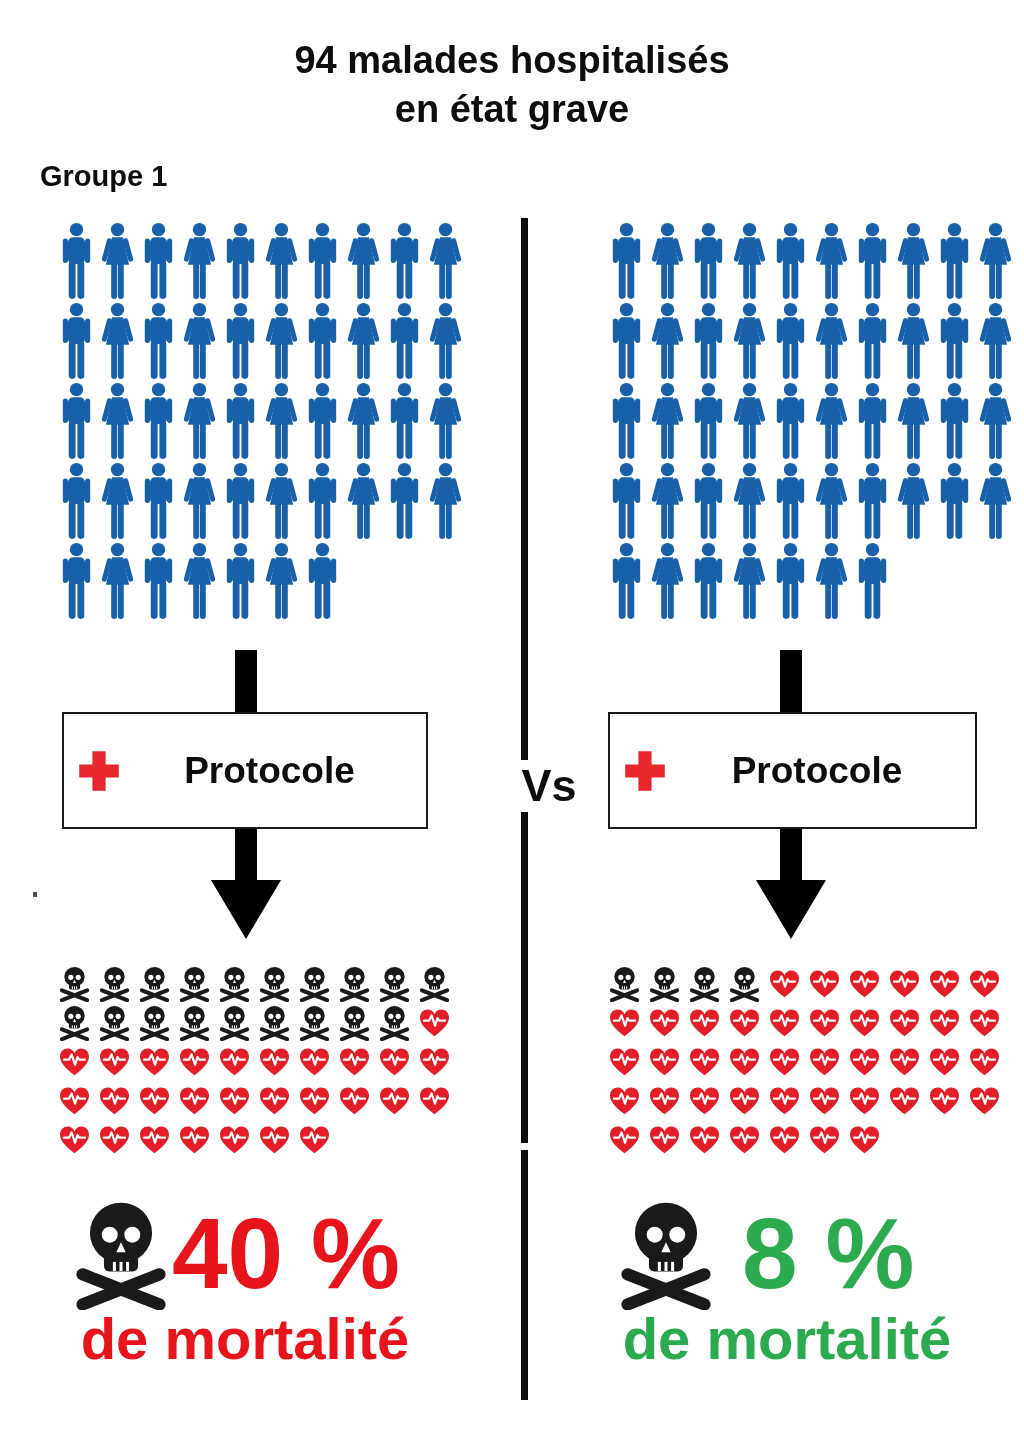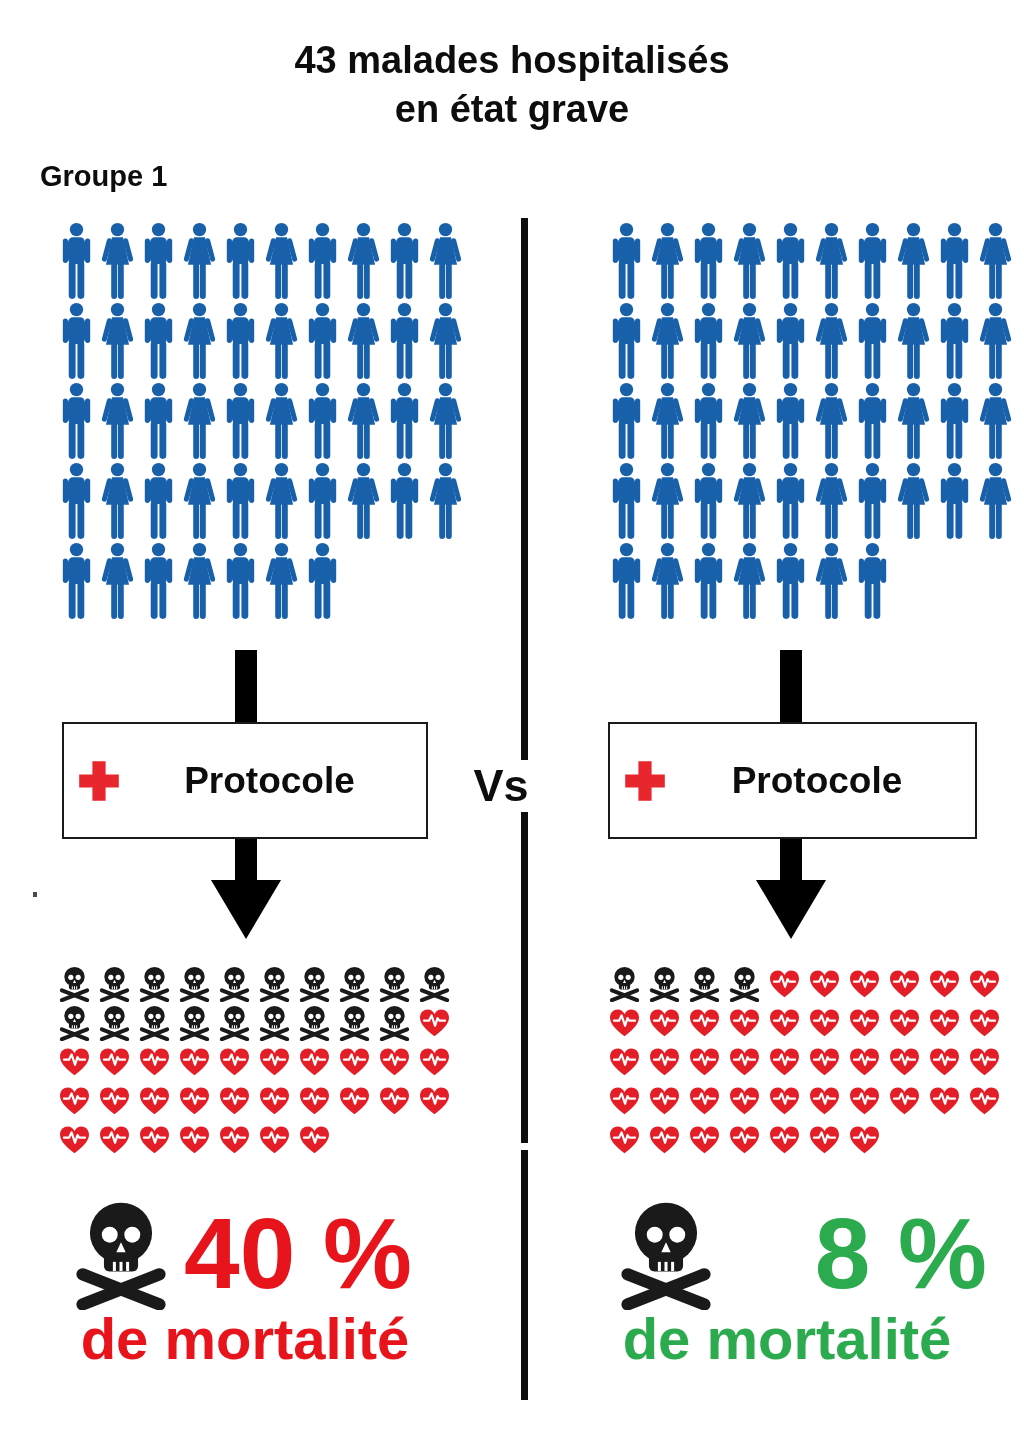--- a/index.html
+++ b/index.html
@@ -23,67 +23,67 @@
   .people-row{gap:4px;margin-bottom:2px;height:78px;}
   .person{width:37px;height:78px;display:block;color:var(--person-blue,#1860aa);}
   .person svg{width:100%;height:100%;display:block;}
 
   .arrow{position:absolute;top:650px;width:72px;height:290px;z-index:1;color:var(--arrow-black,#000);}
   .arrow svg{width:100%;height:100%;display:block;}
   .ar-1{left:210px;} .ar-2{left:755px;}
 
   .protocol-box{
     position:absolute;top:712px;height:117px;background:#ffffff;border:2px solid #1a1a1a;
-    z-index:2;display:flex;align-items:center;box-sizing:border-box;margin-top:10px;
+    z-index:2;display:flex;align-items:center;box-sizing:border-box;
   }
   .pb-1{left:62px;width:366px;} .pb-2{left:608px;width:369px;}
   .cross{width:44px;height:44px;margin-left:13px;flex:0 0 auto;color:var(--cross-red,#e8262d);}
   .cross svg{width:100%;height:100%;display:block;}
   .protocol-text{
     flex:1;text-align:center;font-weight:bold;font-size:37px;line-height:48px;
     color:#0d0d0d;margin-right:8px;
   }
 
   .vs{
-    position:absolute;left:464px;top:760px;width:74px;text-align:center;
+    position:absolute;left:512px;top:760px;width:74px;text-align:center;
     font-weight:bold;font-size:45px;color:#0d0d0d;z-index:3;
   }
   .divider{position:absolute;left:521px;width:7px;background:#0d0d0d;}
   .dv-1{top:218px;height:542px;}
   .dv-2{top:812px;height:331px;}
   .dv-3{top:1150px;height:250px;}
 
   .outcome-grid{position:absolute;top:966px;}
   .og-1{left:58px;} .og-2{left:608px;}
   .outcome-row{gap:7px;margin-bottom:3px;height:36px;}
   .outcome{width:33px;height:36px;display:block;}
   .outcome svg{width:100%;height:100%;display:block;}
   .outcome.skull{color:var(--skull-black,#1a1a1a);}
   .outcome.heart{color:var(--heart-red,#e31e26);}
 
   .big-skull{position:absolute;top:1200px;width:102px;height:110px;color:var(--skull-black,#1a1a1a);}
   .big-skull svg{width:100%;height:100%;display:block;}
   .bs-1{left:70px;} .bs-2{left:615px;}
 
-  .pct{position:absolute;top:1198px;font-weight:bold;font-size:100px;line-height:110px;text-align:right;}
+  .pct{position:absolute;top:1198px;font-weight:bold;font-size:100px;line-height:110px;text-align:left;}
   .pct-1{left:172px;width:240px;}
   .pct-2{left:742px;width:245px;}
   .mort{position:absolute;top:1308px;font-weight:bold;font-size:58px;line-height:62px;text-align:center;}
   .mort-1{left:40px;width:410px;}
   .mort-2{left:582px;width:410px;}
 
   .stray{position:absolute;left:33px;top:892px;width:4px;height:5px;background:#4a4a4a;}
 </style>
 </head>
 <body>
 
 <div class="canvas">
 
   <div class="title">
-    <div>43 malades hospitalisés</div>
+    <div>94 malades hospitalisés</div>
     <div>en état grave</div>
   </div>
 
   <div class="group-label gl-1">Groupe 1</div>
 
   <div class="people-grid pg-1">
       <div class="icon-row people-row">
         <span class="person">
           <svg viewBox="0 0 40 84">
             <g fill="currentColor">

